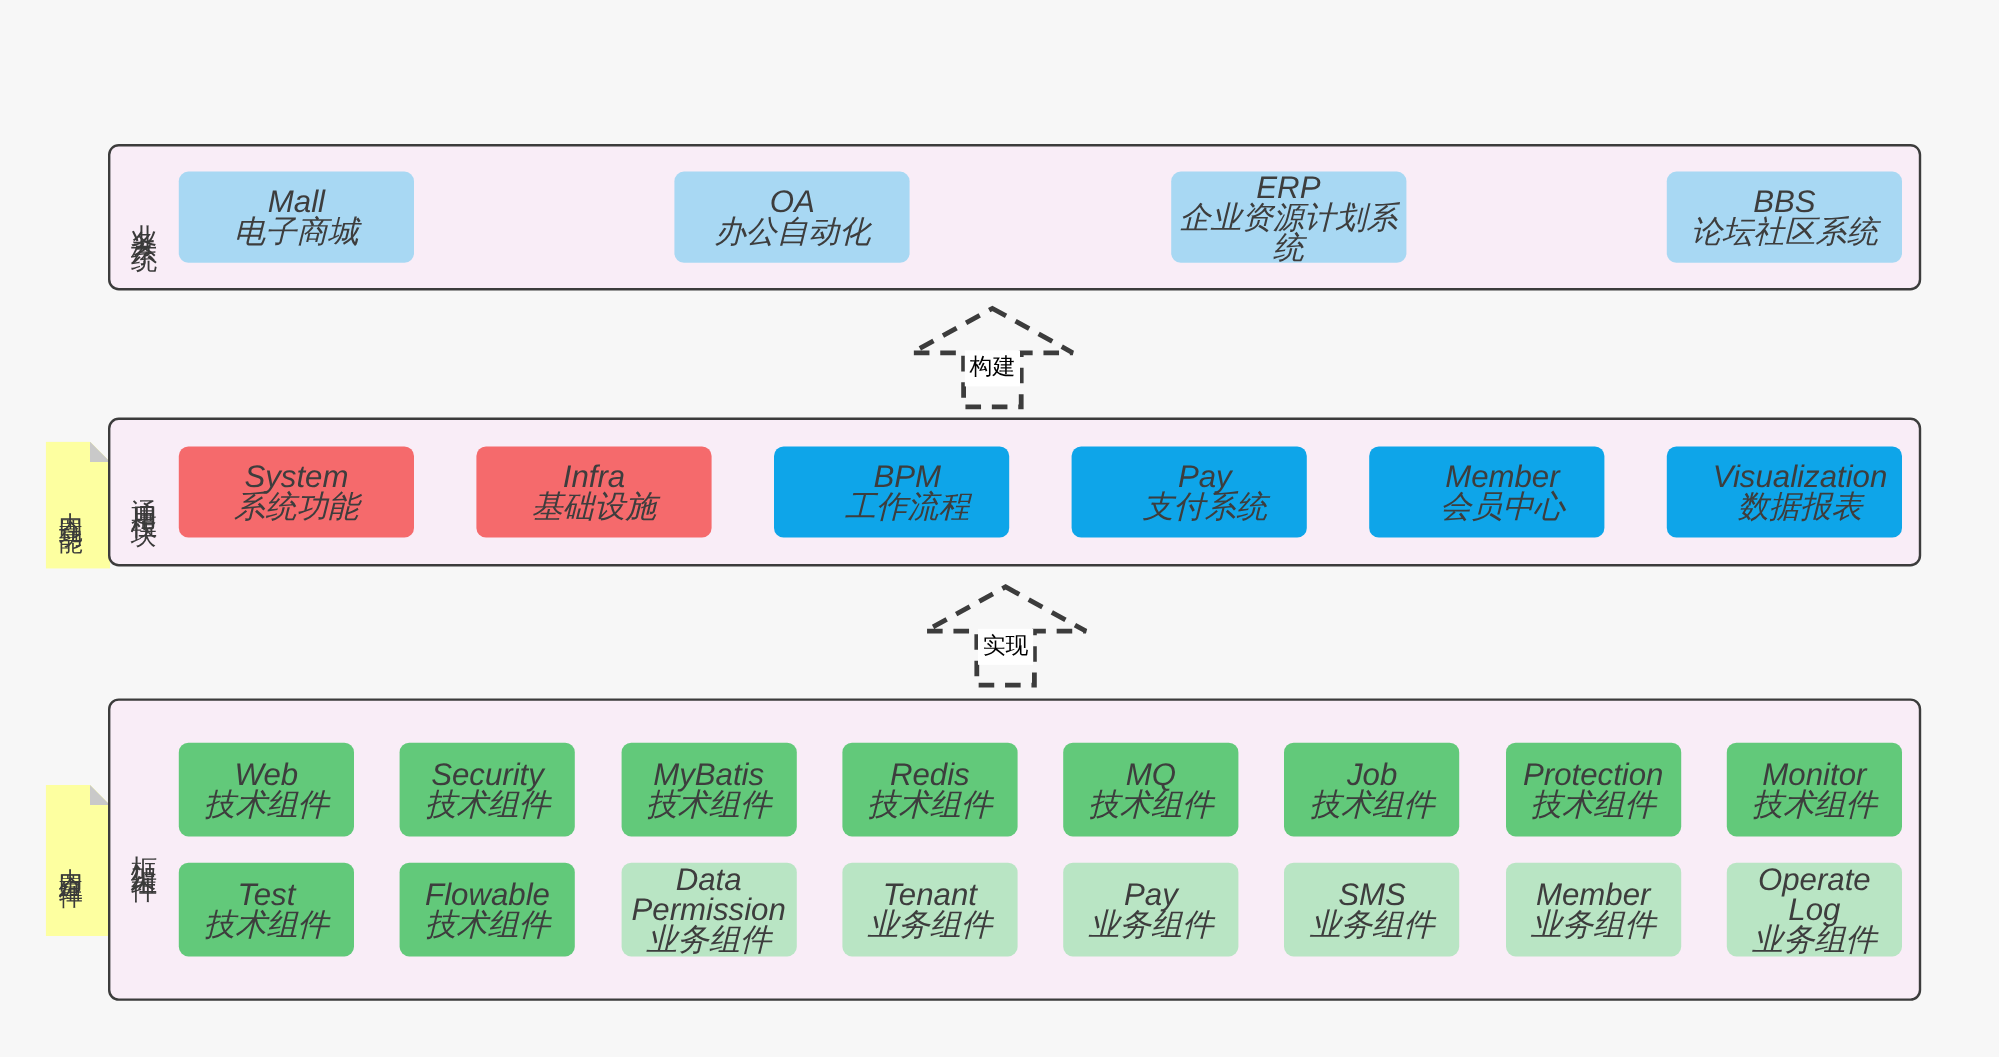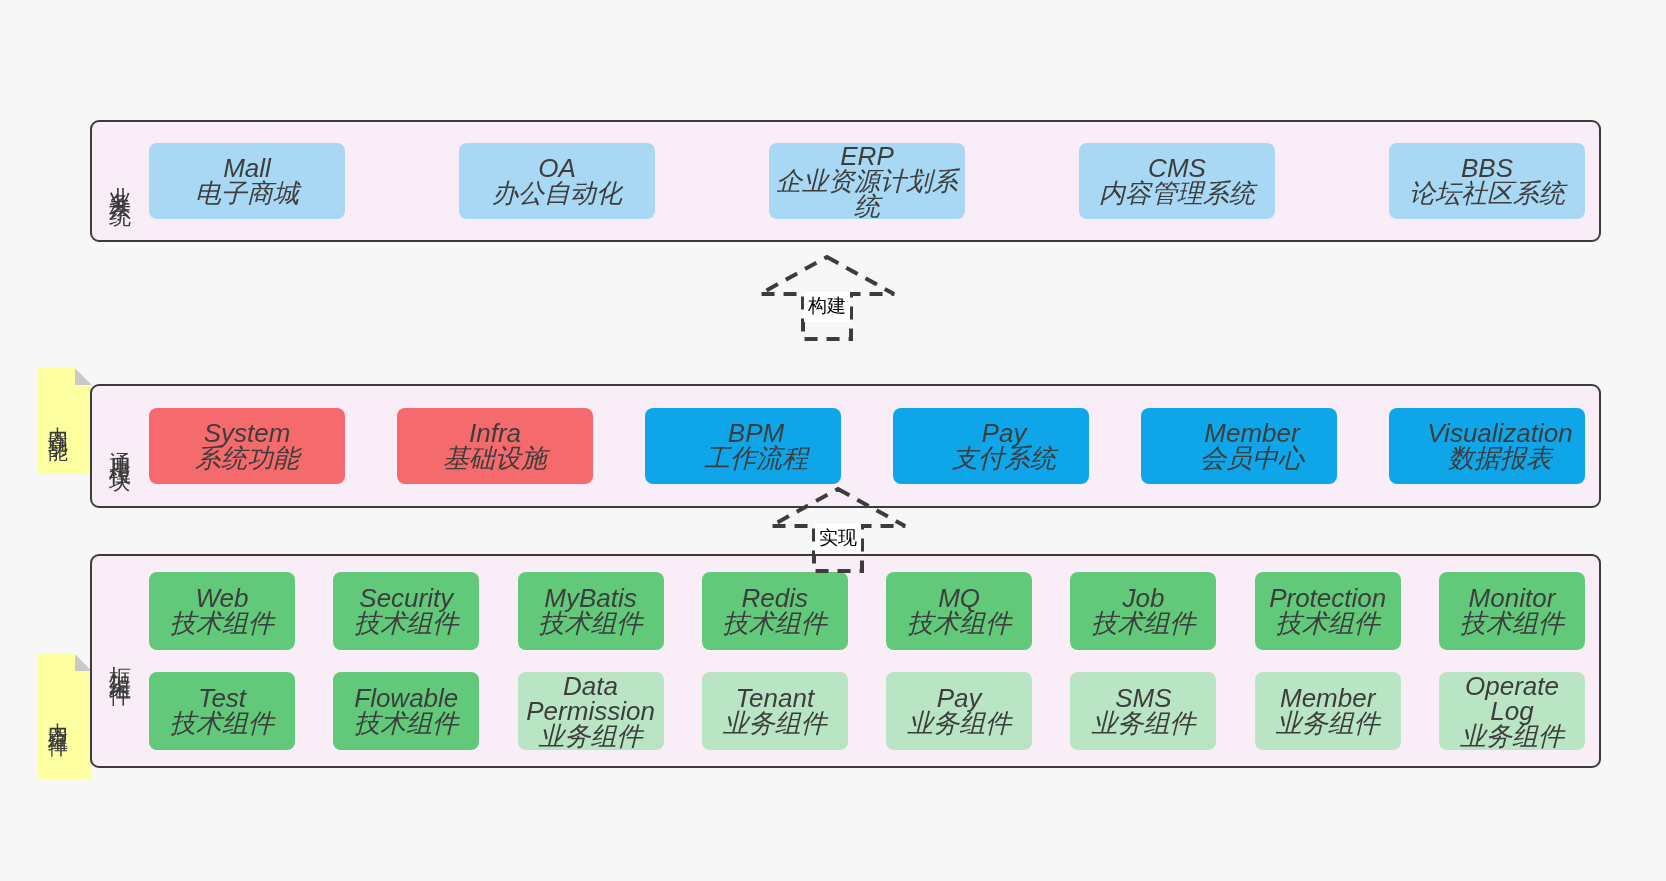--- a/index.html
+++ b/index.html
@@ -16,22 +16,22 @@
     position:absolute;
     left:90px;
     width:1511px;
     background:#f9edf7;
     border:2px solid #3c3c3c;
     border-radius:9px;
     box-sizing:border-box;
     z-index:2;
   }
   .band-1{top:120px;height:122px;}
-  .band-2{top:348px;height:124px;margin-top:36px;}
-  .band-3{top:554px;height:214px;}
+  .band-2{top:348px;height:124px;}
+  .band-3{top:582px;height:252px;}
   .band-label{
     position:absolute;
     left:13px;top:50%;
     transform:translateY(-50%);
     writing-mode:vertical-rl;
     text-orientation:upright;
     font-size:22px;
     letter-spacing:6px;
     color:#3a3a3a;
     white-space:nowrap;
@@ -127,24 +127,20 @@
           </div>
           <div class="arch-box variant-blue">
             <span class="box-title">OA</span>
             <span class="box-subtitle">办公自动化</span>
           </div>
           <div class="arch-box variant-blue">
             <span class="box-title">ERP</span>
             <span class="box-subtitle">企业资源计划系统</span>
           </div>
           <div class="arch-box variant-blue">
-            <span class="box-title">CMS</span>
-            <span class="box-subtitle">内容管理系统</span>
-          </div>
-          <div class="arch-box variant-blue">
             <span class="box-title">BBS</span>
             <span class="box-subtitle">论坛社区系统</span>
           </div>
         </div>
       </div>
   </section>
 
   <div class="up-arrow arrow-1">
     <svg width="140" height="88" viewBox="0 0 140 88">
       <path d="M70 3 L137 40 L94 40 L94 85 L46 85 L46 40 L3 40 Z" fill="none" stroke="#3c3c3c" stroke-width="4" stroke-dasharray="13 9"></path>

